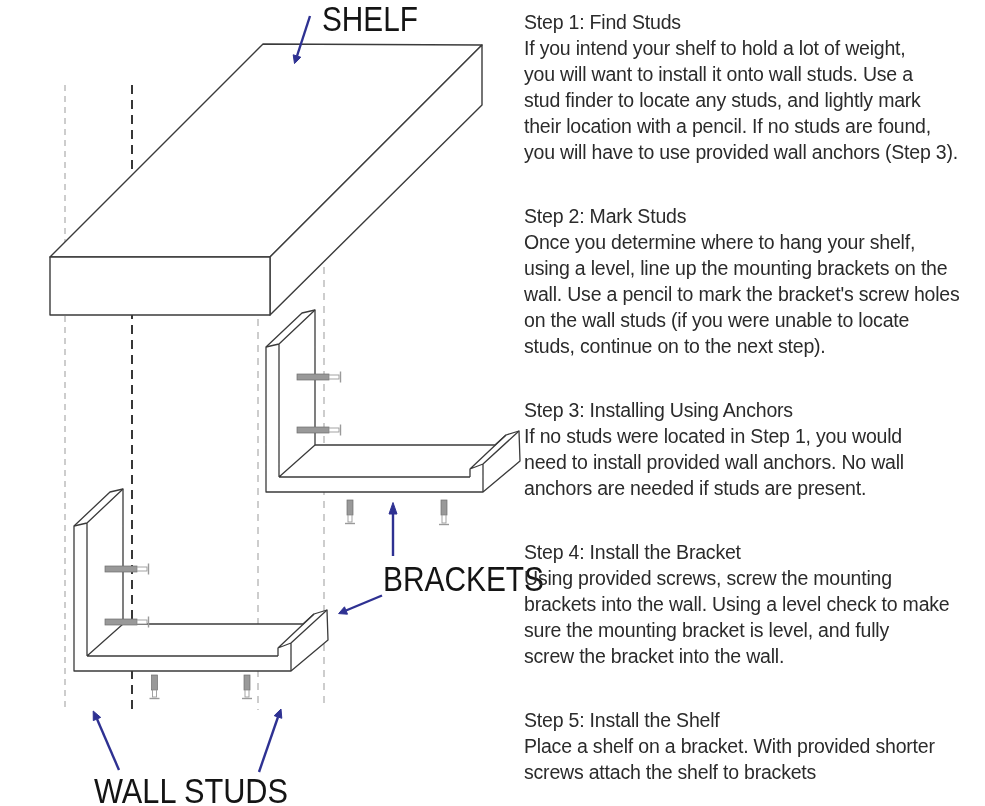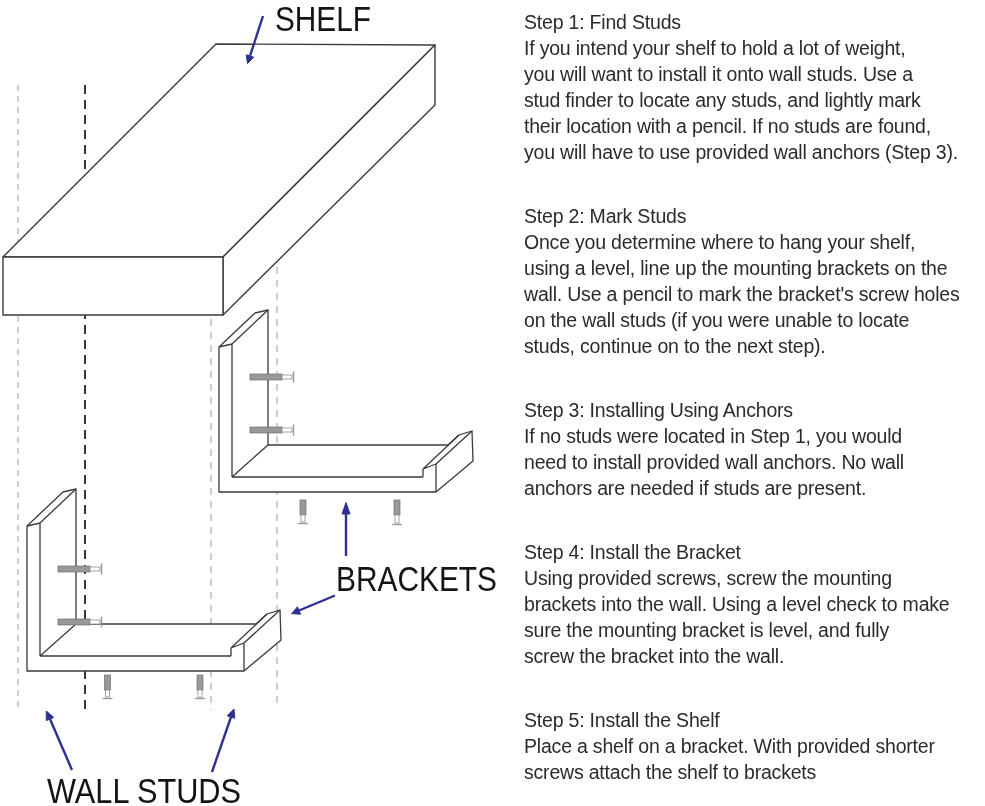--- a/index.html
+++ b/index.html
@@ -1,20 +1,20 @@
 <!DOCTYPE html>
 <html><head>
 <meta charset="utf-8">
 <style>
   html,body{margin:0;padding:0;}
   body{
     width:985px;height:806px;position:relative;background:#ffffff;
     font-family:"Liberation Sans", sans-serif;overflow:hidden;
   }
-  .diagram-wrap{position:absolute;left:0;top:0;width:520px;height:806px;}
+  .diagram-wrap{position:absolute;left:0;top:0;width:520px;height:806px;padding-left:47px;}
   .svg-label{font-family:"Liberation Sans", sans-serif;fill:#141414;}
   .steps-col{
     position:absolute;left:524px;top:9px;width:465px;
     color:#2b2b2b;font-size:19.5px;line-height:26px;letter-spacing:-0.2px;
   }
   .step{margin:0 0 38px 0;}
   .step-title{white-space:pre-line;}
   .step-body{white-space:pre-line;}
 </style>
 </head>

